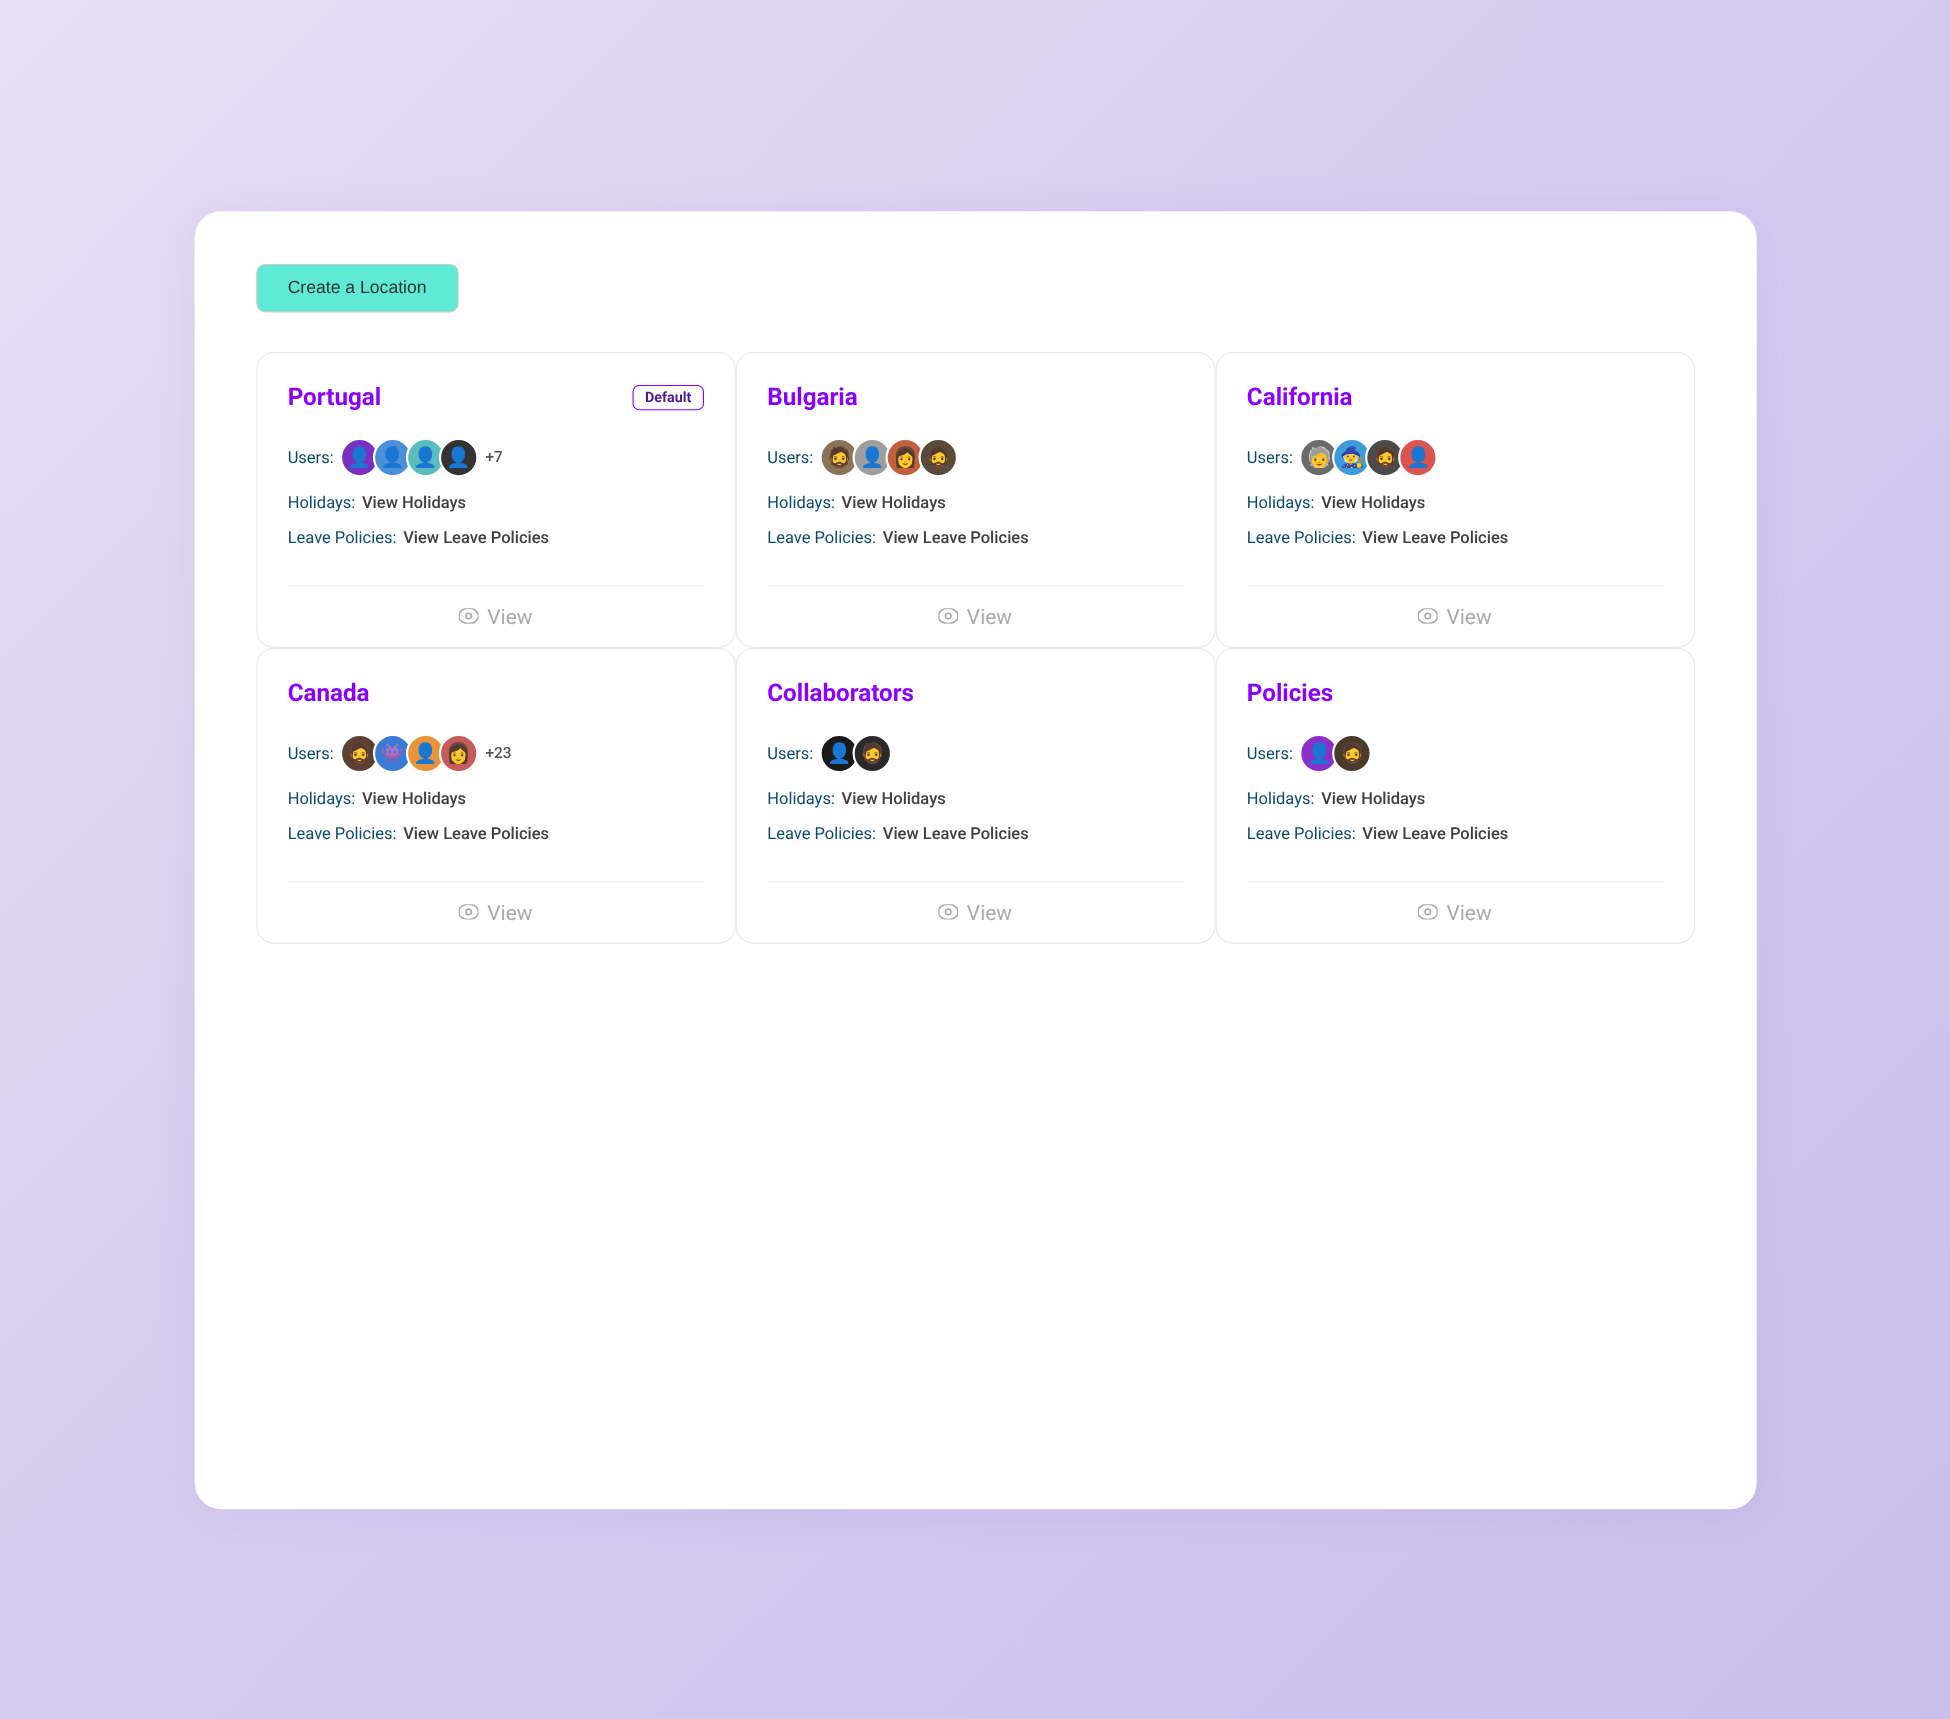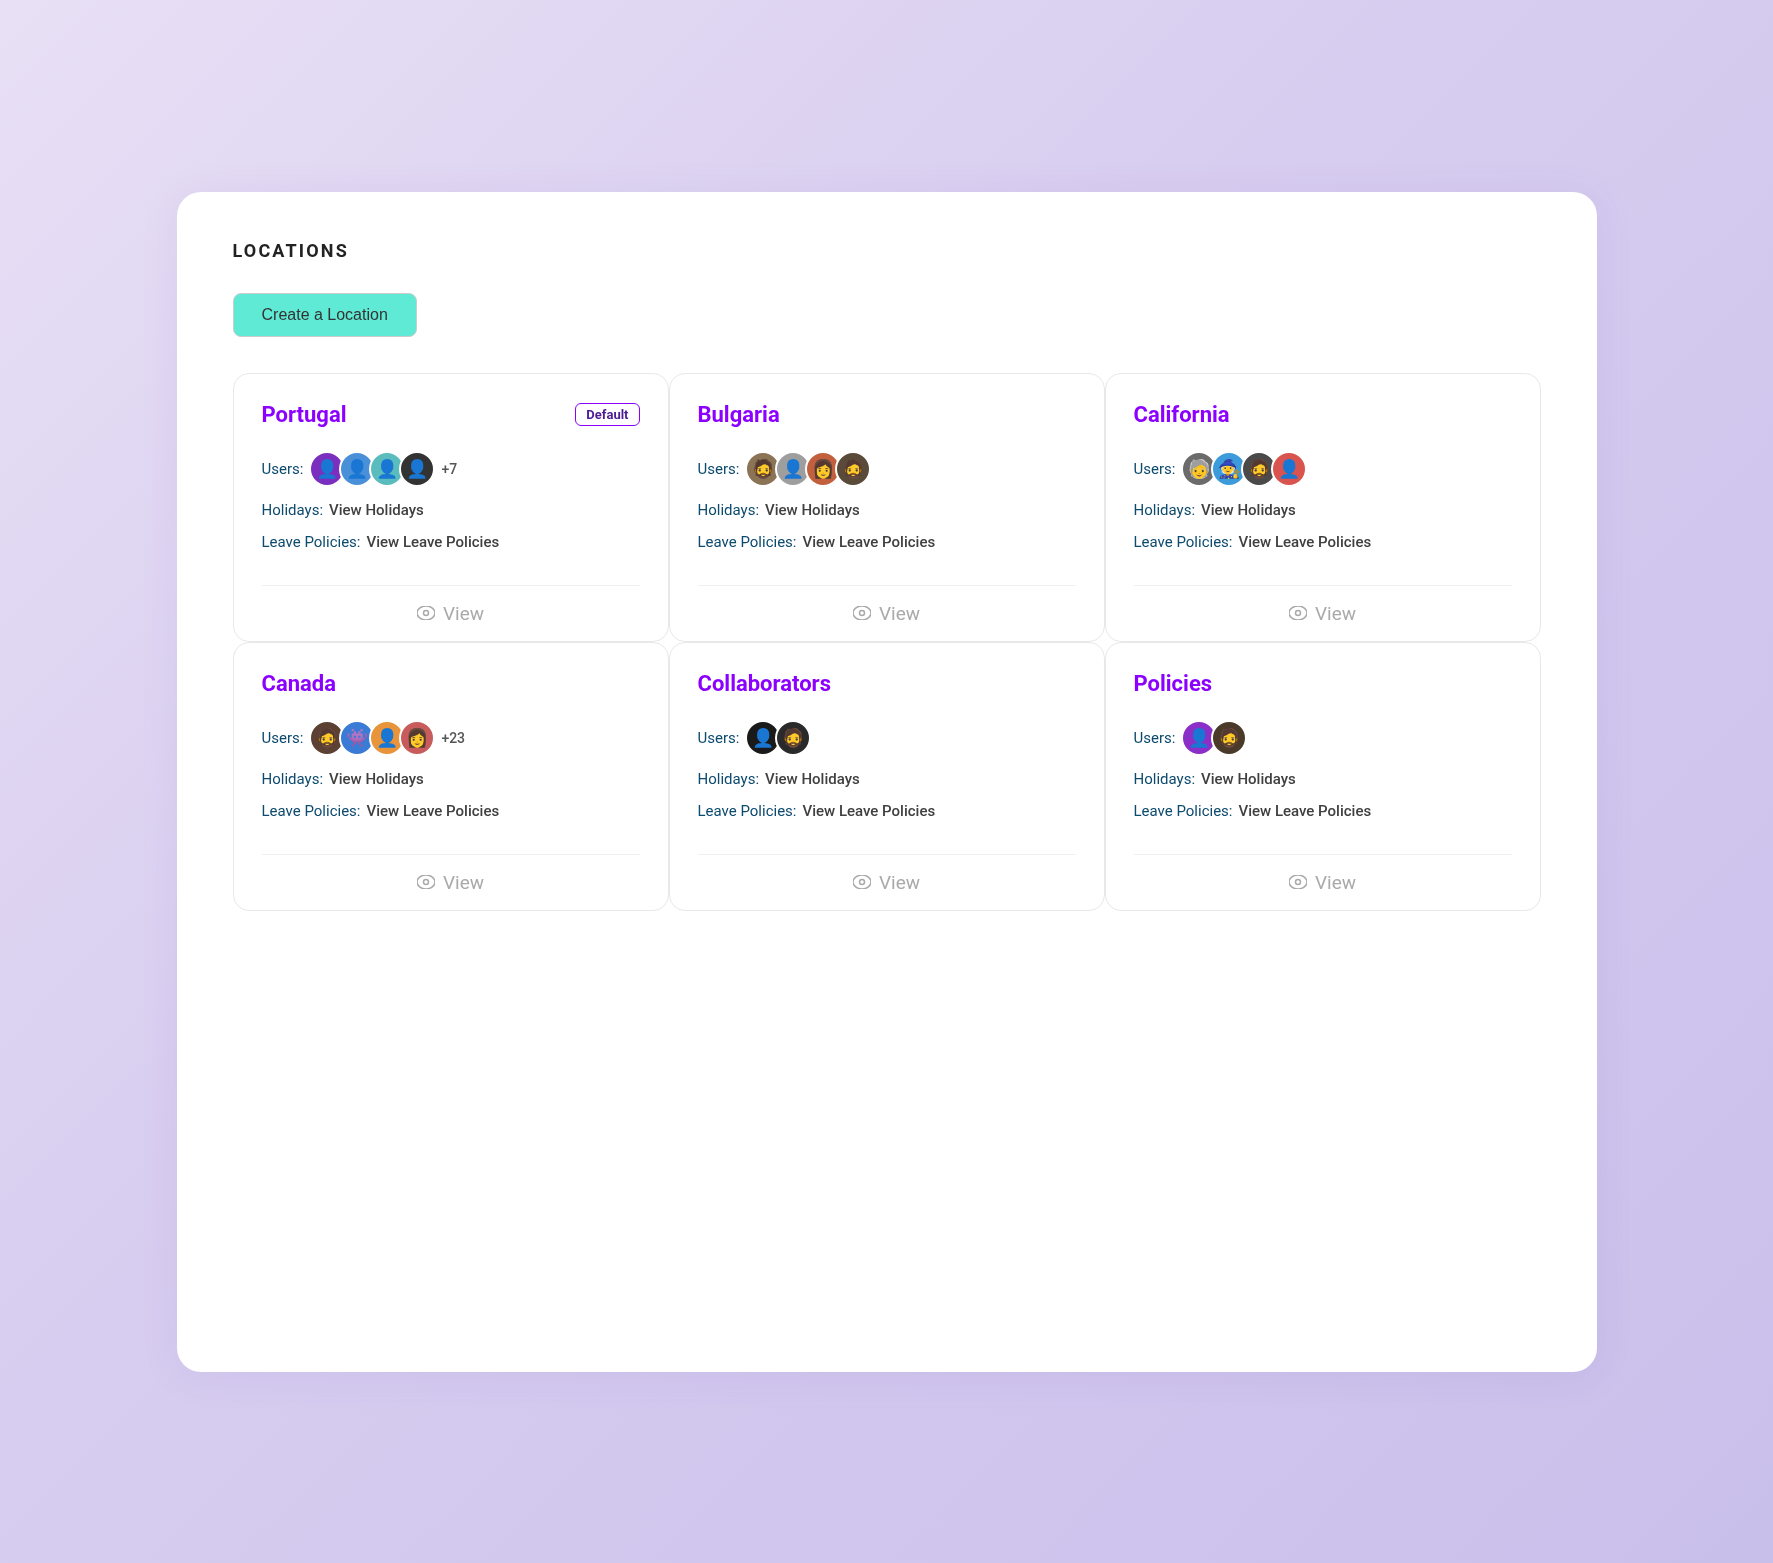--- a/index.html
+++ b/index.html
@@ -159,21 +159,20 @@
       display: flex;
       align-items: center;
       justify-content: center;
       font-size: 18px;
     }
   </style>
 </head>
 <body>
 
 <div class="card-container">
-  <div class="page-title">LOCATIONS</div>
   <button class="create-btn">Create a Location</button>
 
   <div class="grid" id="locations-grid">
 
   <div class="location-card">
     <div class="card-header">
       <span class="card-title">Portugal</span>
       <span class="default-badge">Default</span>
     </div>
     <div class="card-body">

